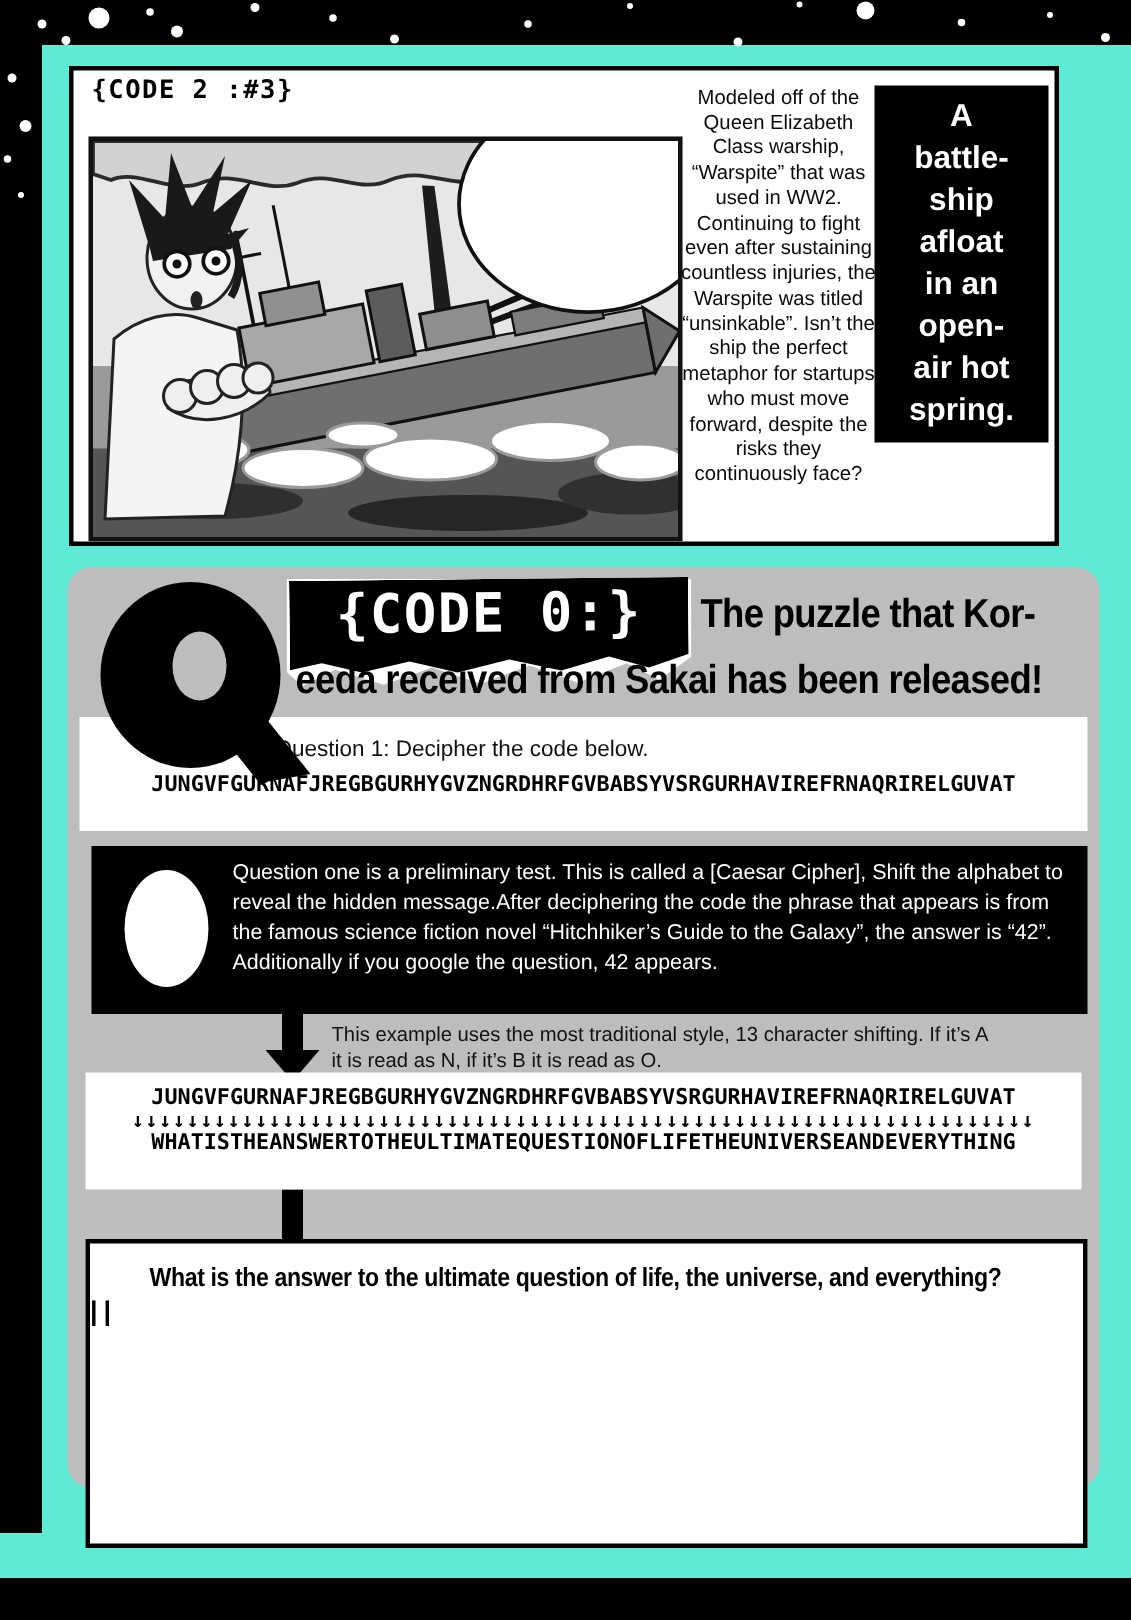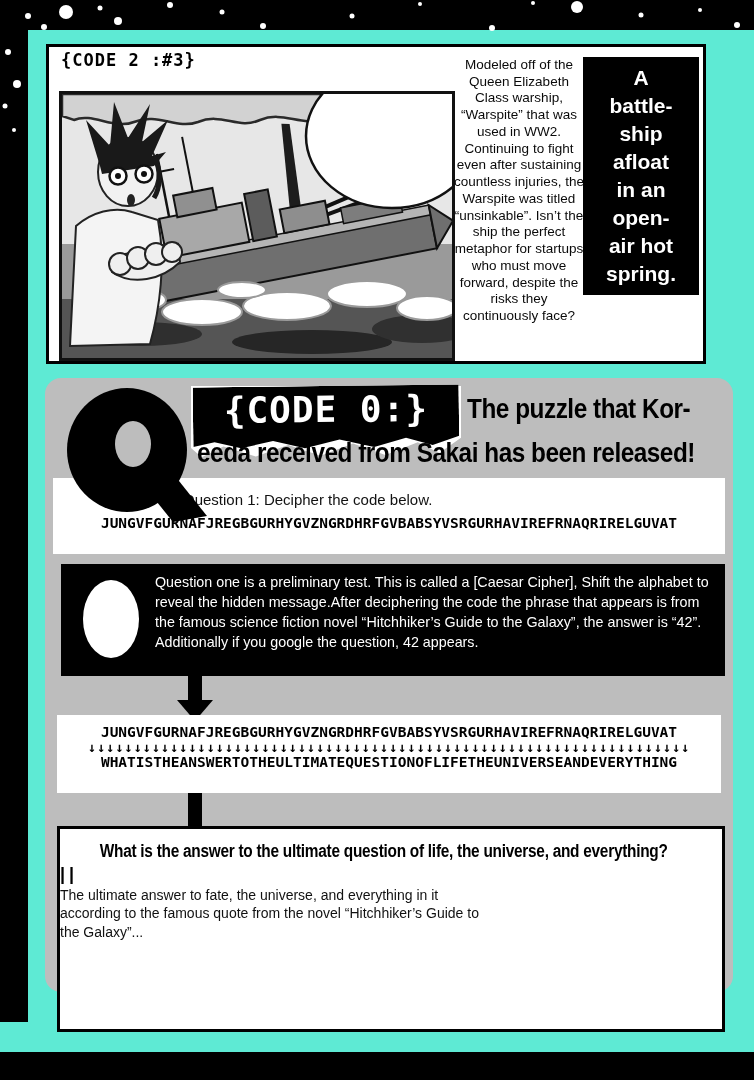--- a/index.html
+++ b/index.html
@@ -198,34 +198,32 @@
 
     <div class="answer-box">
       <div class="answer-ellipse"></div>
       <div class="answer-text">Question one is a preliminary test. This is called a [Caesar Cipher], Shift the alphabet to reveal the hidden message.After deciphering the code the phrase that appears is from the famous science fiction novel “Hitchhiker’s Guide to the Galaxy”, the answer is “42”. Additionally if you google the question, 42 appears.</div>
     </div>
 
     <svg class="arrow1" width="36" height="46" viewBox="0 0 36 46" aria-hidden="true">
       <rect x="11" y="0" width="14" height="26" fill="#000"></rect>
       <polygon points="0,25 36,25 18,46" fill="#000"></polygon>
     </svg>
+    <div class="shift-note">This example uses the most traditional style, 13 character shifting. If it’s A it is read as N, if it’s B it is read as O.</div>
 
     <div class="convert-box">
       <div class="cv-row cv-cipher">JUNGVFGURNAFJREGBGURHYGVZNGRDHRFGVBABSYVSRGURHAVIREFRNAQRIRELGUVAT</div>
       <div class="cv-row cv-arrows">↓↓↓↓↓↓↓↓↓↓↓↓↓↓↓↓↓↓↓↓↓↓↓↓↓↓↓↓↓↓↓↓↓↓↓↓↓↓↓↓↓↓↓↓↓↓↓↓↓↓↓↓↓↓↓↓↓↓↓↓↓↓↓↓↓↓</div>
       <div class="cv-row cv-decoded">WHATISTHEANSWERTOTHEULTIMATEQUESTIONOFLIFETHEUNIVERSEANDEVERYTHING</div>
     </div>
 
     <svg class="arrow2" width="40" height="62" viewBox="0 0 40 62" aria-hidden="true">
       <rect x="13" y="0" width="14" height="38" fill="#000"></rect>
       <polygon points="0,36 40,36 20,62" fill="#000"></polygon>
     </svg>
 
     <div class="final-box">
       <div class="final-q">What is the answer to the ultimate question of life, the universe, and everything?</div>
       <div class="final-eq">||</div>
-      <div class="final-expl">The ultimate answer to fate, the universe, and everything in it
-according to the famous quote from the novel “Hitchhiker’s Guide to
-the Galaxy”...</div>
     </div>
 
   </div>
 </div>
 
 </body></html>

